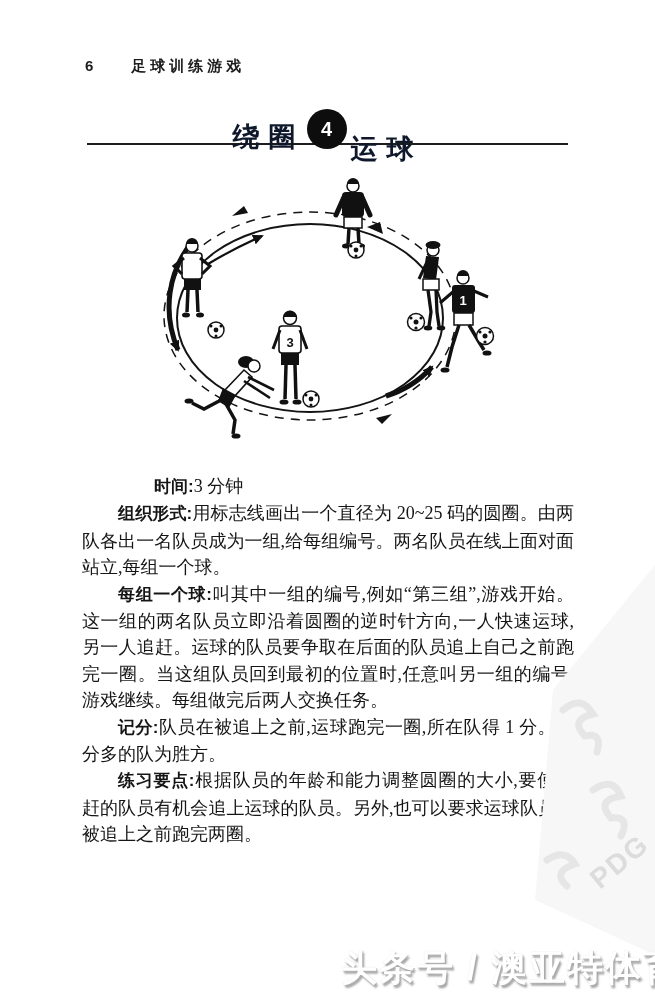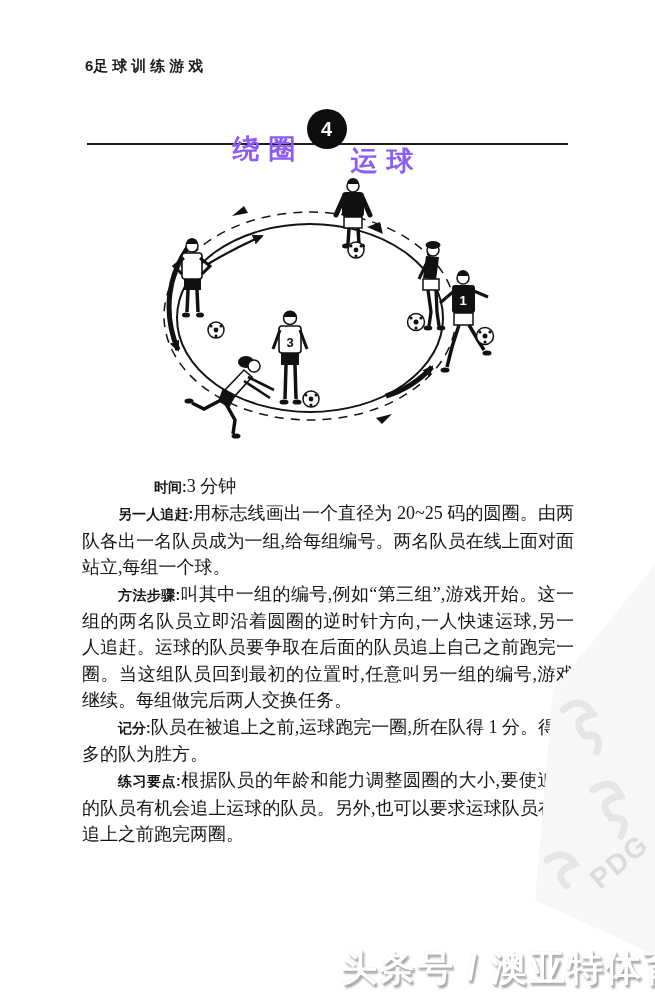--- a/index.html
+++ b/index.html
@@ -13,37 +13,37 @@
   }
 
   
   .running-head {
     position: absolute; top: 57px; left: 85px;
     font-family: "Liberation Sans", sans-serif;
     font-weight: bold; font-size: 15px; color: #1c1c1c;
     display: flex; align-items: baseline;
   }
   .running-head .pgnum { letter-spacing: 0; }
-  .running-head .btitle { letter-spacing: 4px; }
+  .running-head .btitle { margin-left: 38px; letter-spacing: 4px; }
 
   
   .title-band { position: absolute; top: 106px; left: 0; width: 655px; height: 60px; }
   .title-band .rule {
     position: absolute; top: 37px; left: 87px; width: 481px; height: 2px;
     background: #1d1d1d;
   }
   .title-row {
     position: absolute; top: 0; left: 0; width: 100%; height: 60px;
     display: flex; justify-content: center; align-items: center;
   }
   .title-word {
     font-family: "Liberation Sans", sans-serif;
-    font-weight: bold; font-size: 27px; color: #8b5cf6;
+    font-weight: bold; font-size: 27px; color: #0f172a;
     letter-spacing: 9px; line-height: 1;
-    position: relative; top: 13px;
+    position: relative; top: 1px;
   }
   .title-word.left { margin-right: 2px; }
   .title-word.right { margin-left: 4px; margin-top: 24px; }
   .num-circle {
     width: 40px; height: 40px; border-radius: 50%;
     background: #0d0d0d; color: #ffffff;
     display: flex; align-items: center; justify-content: center;
     font-family: "Liberation Sans", sans-serif;
     font-weight: bold; font-size: 20px;
     position: relative; top: -7px;
@@ -52,21 +52,21 @@
   
   .figure { position: absolute; left: 140px; top: 166px; width: 400px; height: 300px; }
 
   
   .body-text {
     position: absolute; left: 82px; top: 473px; width: 492px;
     font-size: 18px; line-height: 26.4px;
     text-align: justify;
   }
   .body-text p { margin: 0; text-indent: 2em; }
-  .body-text .lbl { font-weight: bold; font-family: "Liberation Sans", sans-serif; font-size: 14px; }
+  .body-text .lbl { font-weight: bold; font-family: "Liberation Sans", sans-serif; font-size: 17px; }
   .meta-line { display: flex; justify-content: space-between; }
   .meta-line .meta-left { margin-left: 2em; white-space: nowrap; }
   .meta-line .meta-right { white-space: nowrap; }
 
   
   .pdg-wm { position: absolute; right: 0; top: 540px; width: 150px; height: 430px; pointer-events: none; }
 
   
   .footer-wm {
     position: absolute; left: 341px; top: 944px;
@@ -229,22 +229,22 @@
     <circle cx="340" cy="166" r="1.6" fill="#111"></circle>
     <circle cx="350" cy="166" r="1.6" fill="#111"></circle>
     <circle cx="345" cy="176" r="1.6" fill="#111"></circle>
   </g>
 </svg>
 
 <div class="body-text">
   <p class="meta-line">
     <span class="meta-left"><span class="lbl">时间:</span><span>3 分钟</span></span>
   </p>
-  <p><span class="lbl">另一人追赶:</span><span>用标志线画出一个直径为 20~25 码的圆圈。由两队各出一名队员成为一组,给每组编号。两名队员在线上面对面站立,每组一个球。</span></p>
-  <p><span class="lbl">方法步骤:</span><span>叫其中一组的编号,例如“第三组”,游戏开始。这一组的两名队员立即沿着圆圈的逆时针方向,一人快速运球,另一人追赶。运球的队员要争取在后面的队员追上自己之前跑完一圈。当这组队员回到最初的位置时,任意叫另一组的编号,游戏继续。每组做完后两人交换任务。</span></p>
+  <p><span class="lbl">组织形式:</span><span>用标志线画出一个直径为 20~25 码的圆圈。由两队各出一名队员成为一组,给每组编号。两名队员在线上面对面站立,每组一个球。</span></p>
+  <p><span class="lbl">每组一个球:</span><span>叫其中一组的编号,例如“第三组”,游戏开始。这一组的两名队员立即沿着圆圈的逆时针方向,一人快速运球,另一人追赶。运球的队员要争取在后面的队员追上自己之前跑完一圈。当这组队员回到最初的位置时,任意叫另一组的编号,游戏继续。每组做完后两人交换任务。</span></p>
   <p><span class="lbl">记分:</span><span>队员在被追上之前,运球跑完一圈,所在队得 1 分。得分多的队为胜方。</span></p>
   <p><span class="lbl">练习要点:</span><span>根据队员的年龄和能力调整圆圈的大小,要使追赶的队员有机会追上运球的队员。另外,也可以要求运球队员在被追上之前跑完两圈。</span></p>
 </div>
 
 <svg class="pdg-wm" viewBox="0 0 150 430" xmlns="http://www.w3.org/2000/svg">
   <polygon points="150,25 48,150 30,360 150,415" fill="#f7f7f7"></polygon>
   <g fill="none" stroke="#e6e6e6" stroke-width="7" stroke-linecap="round">
     <path d="M58,170 q18,-16 30,4 q-24,6 -8,22 q18,-4 12,16"></path>
     <path d="M88,250 q20,-14 28,6 q-26,4 -10,22 q20,-2 10,18"></path>
     <path d="M42,320 q18,-12 28,4 q-24,8 -8,22"></path>

